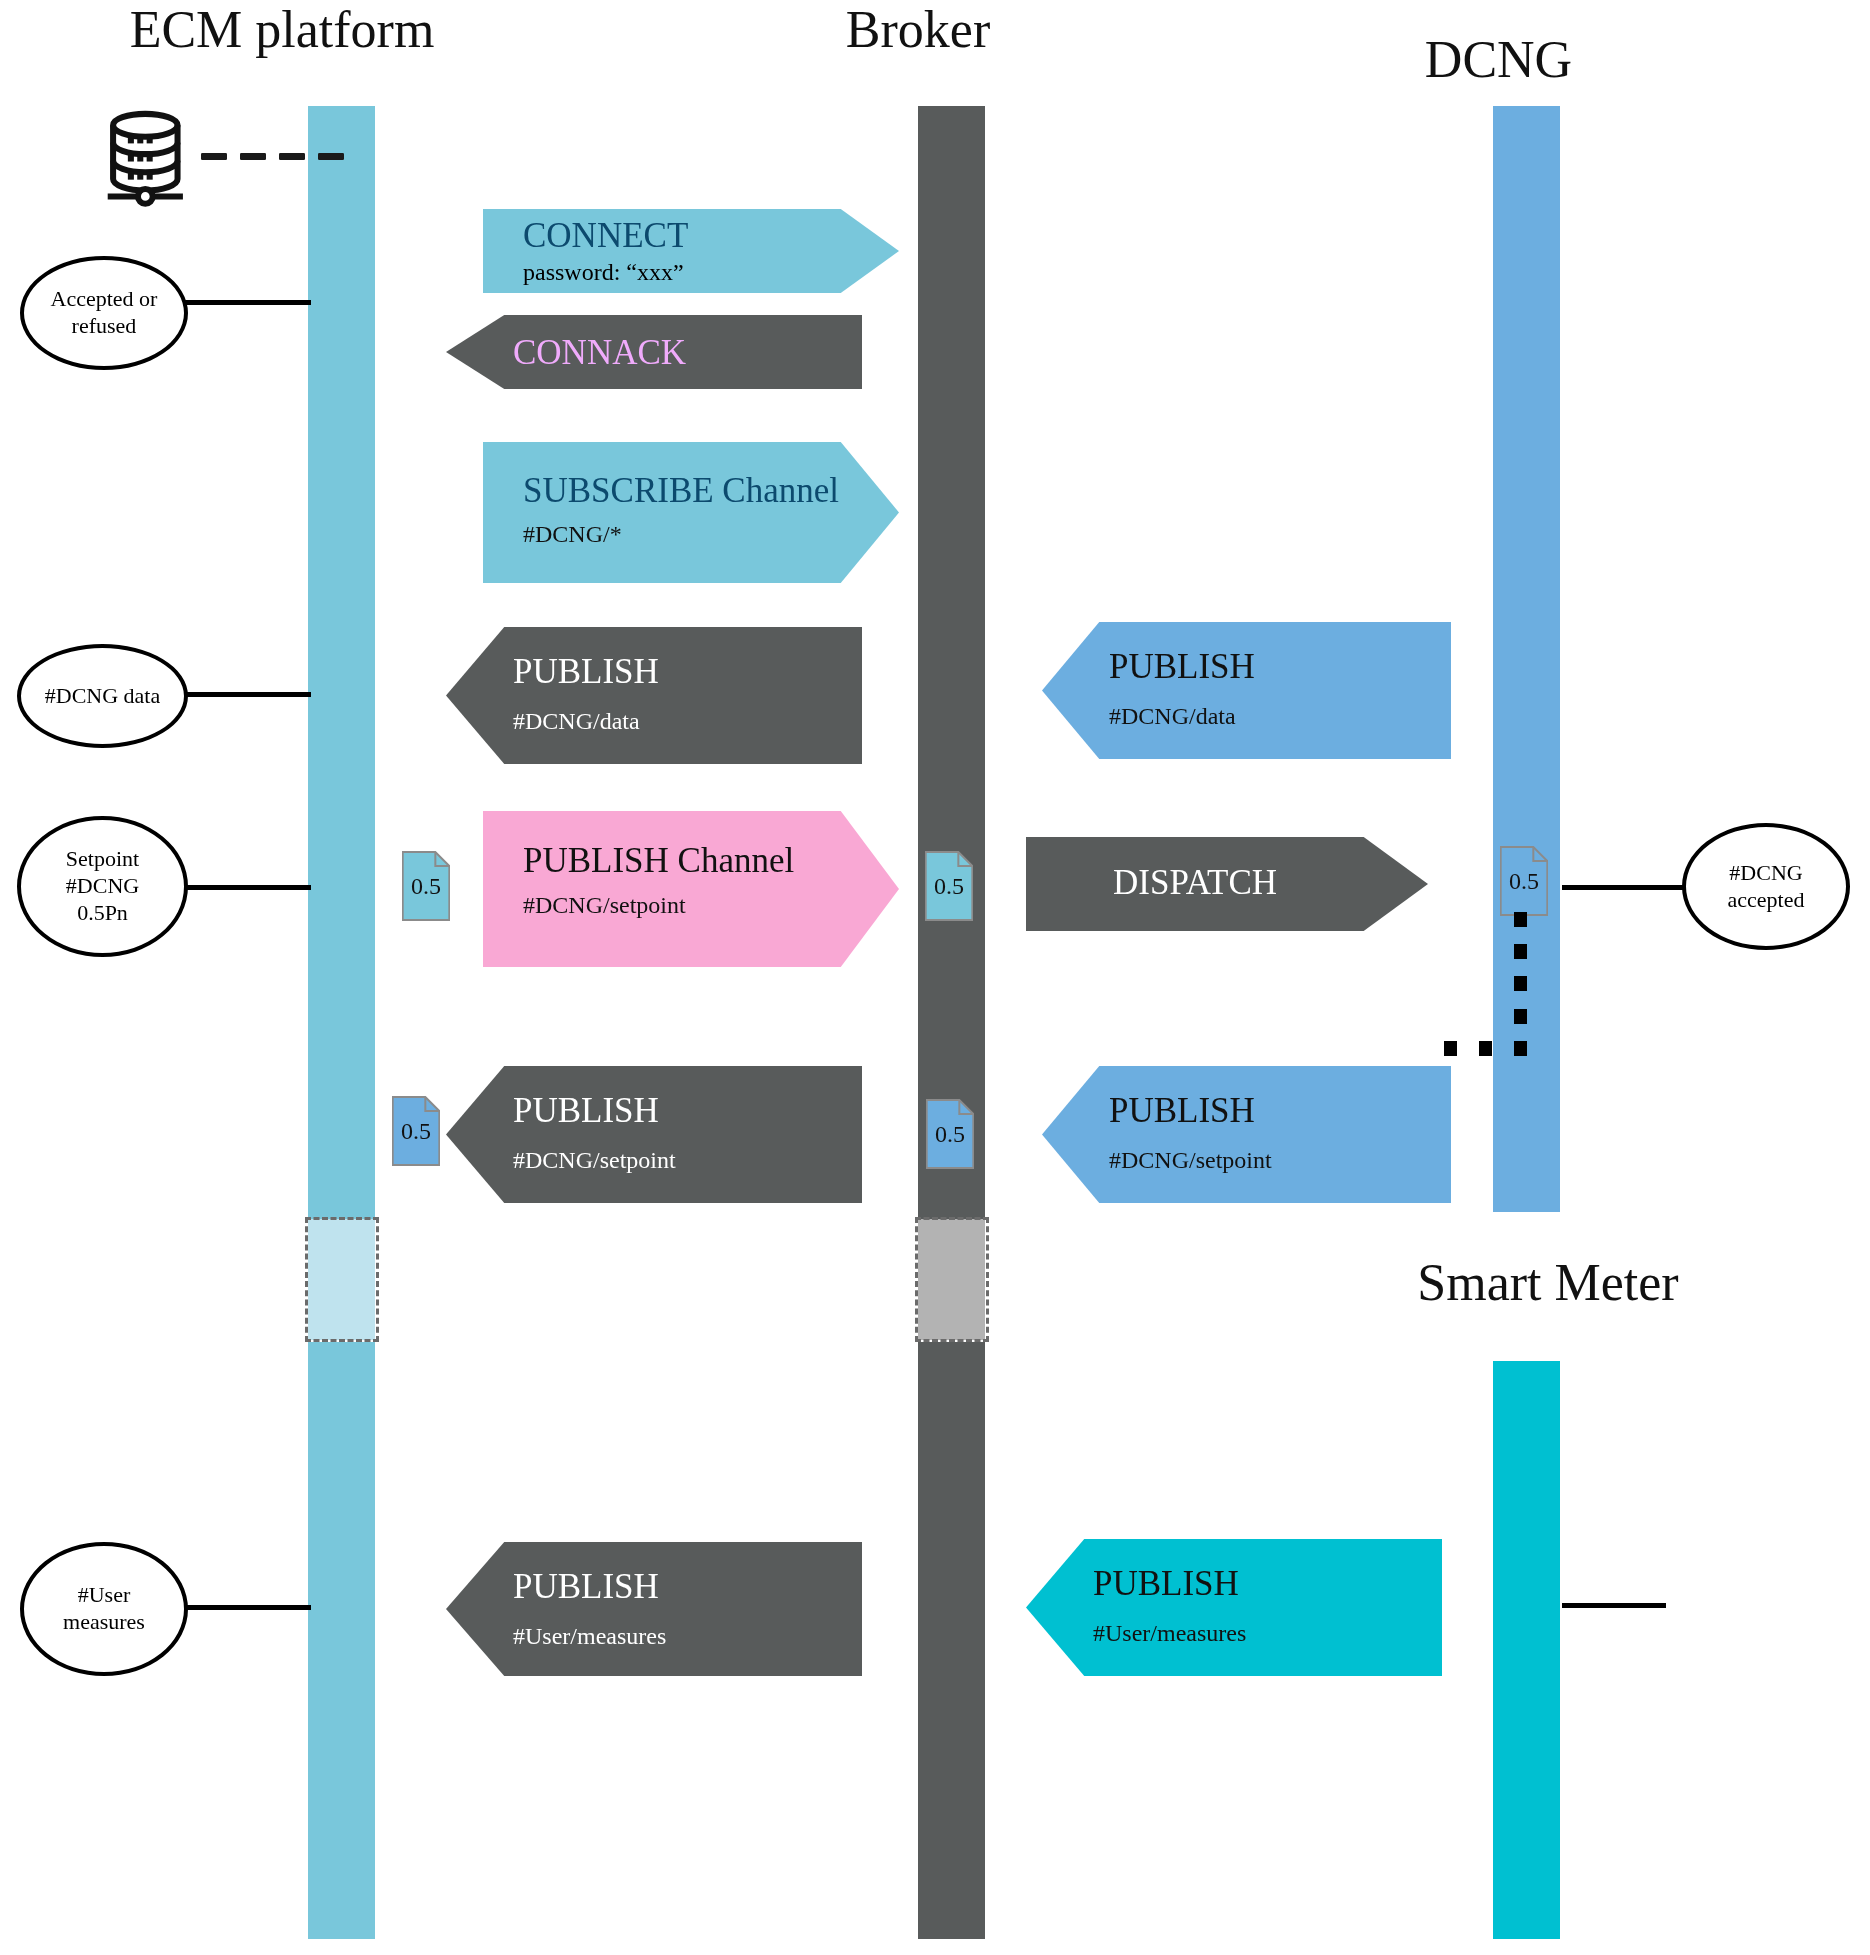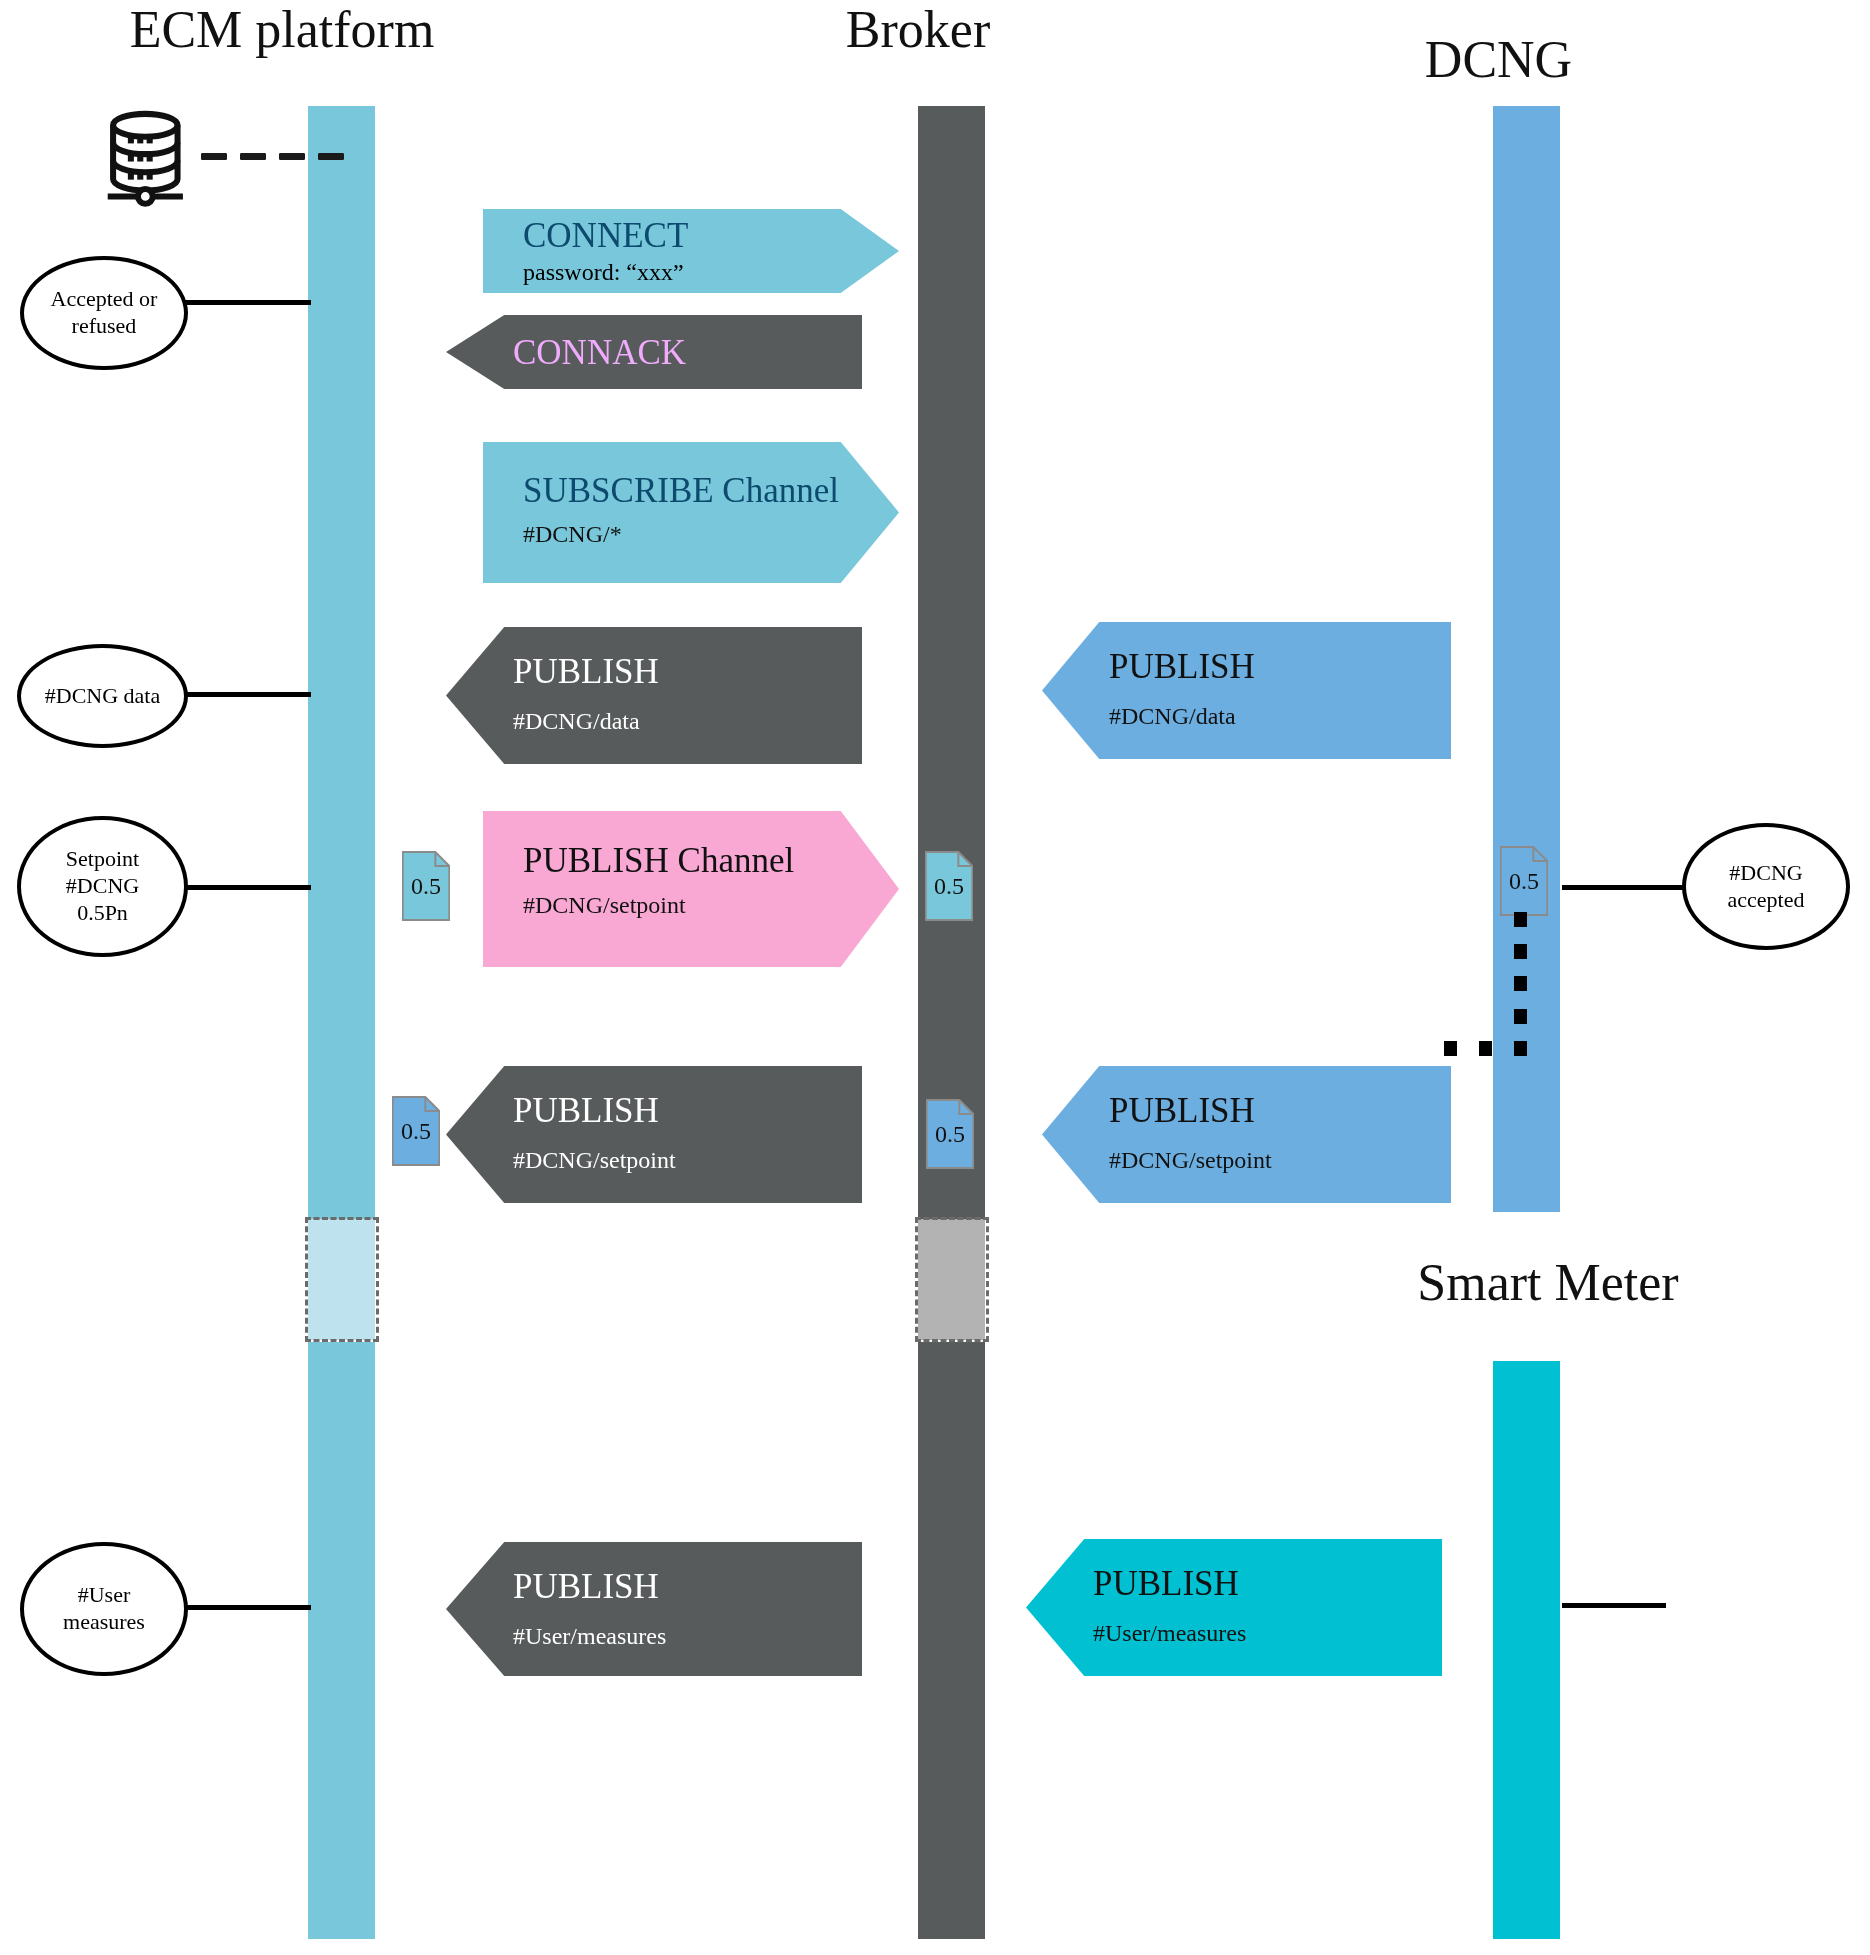--- a/index.html
+++ b/index.html
@@ -139,20 +139,25 @@
     <div class="msub" style="top:82px;left:67px;color:#111;">#DCNG/data</div>
   </div>
 
   <div class="msg" style="left:483px;top:811px;width:416px;height:156px;
               background:#f9a8d4;
               clip-path:polygon(0 0, 86% 0, 100% 50%, 86% 100%, 0 100%);">
     <div class="mtitle" style="top:32px;color:#111;">PUBLISH Channel</div>
     <div class="msub" style="top:82px;color:#111;">#DCNG/setpoint</div>
   </div>
 
+  <div class="msg" style="left:1026px;top:837px;width:402px;height:94px;
+              background:#585B5B;
+              clip-path:polygon(0 0, 84% 0, 100% 50%, 84% 100%, 0 100%);">
+    <div class="mtitle" style="top:28px;left:87px;color:#fff;">DISPATCH</div>
+  </div>
 
   <div class="msg" style="left:446px;top:1066px;width:416px;height:137px;
               background:#585B5B;
               clip-path:polygon(14% 0, 100% 0, 100% 100%, 14% 100%, 0 50%);">
     <div class="mtitle" style="top:27px;left:67px;color:#fff;">PUBLISH</div>
     <div class="msub" style="top:82px;left:67px;color:#fff;">#DCNG/setpoint</div>
   </div>
 
   <div class="msg" style="left:1042px;top:1066px;width:409px;height:137px;
               background:#6CAEE0;

